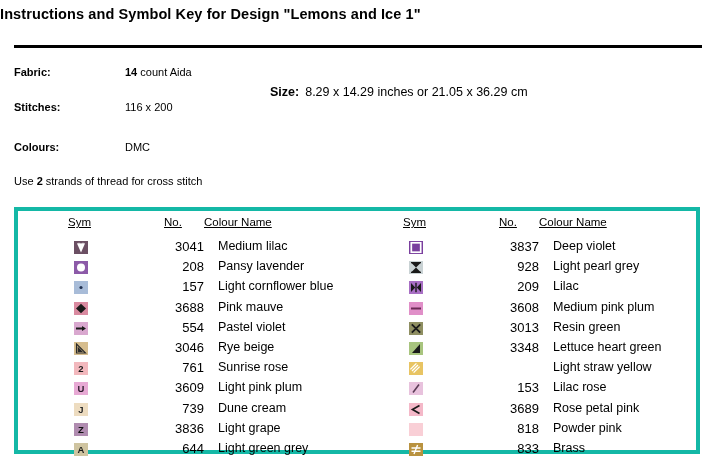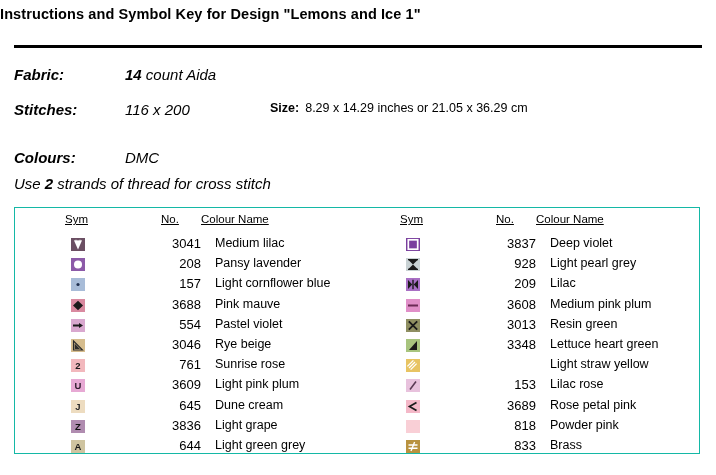--- a/index.html
+++ b/index.html
@@ -35,54 +35,53 @@
     left: 14px;
     width: 688px;
     height: 3px;
     background: #000000;
   }
 
   
   .info-row {
     position: absolute;
     left: 14px;
-    font-size: 15px;
+    font-size: 11px;
     white-space: nowrap;
-    font-style: italic;
   }
   .info-row .lbl {
     font-weight: bold;
     display: inline-block;
     width: 111px;
   }
   .info-row .strong { font-weight: bold; }
 
   .row-fabric   { top: 66px; }
   .row-stitches { top: 101px; }
-  .row-colours  { top: 149px; }
+  .row-colours  { top: 141px; }
   .row-use      { top: 175px; }
 
   .size-group {
     position: absolute;
     left: 270px;
-    top: 101px;
+    top: 85px;
     font-size: 12.5px;
     white-space: nowrap;
   }
   .size-group .lbl { font-weight: bold; }
   .size-group .val { margin-left: 6px; }
 
   
   .key-box {
     position: absolute;
     left: 14px;
     top: 207px;
     width: 686px;
     height: 247px;
-    border: 1px solid #14b8a6;
+    border: 4px solid #14b8a6;
     box-sizing: border-box;
     background: #ffffff;
   }
   .scroll-nub {
     position: absolute;
     left: 14px;
     top: 226px;
     width: 4px;
     height: 22px;
     background: #9a9a9a;
@@ -262,21 +261,21 @@
           </div>
           <div class="knum">3609</div>
           <div class="kname">Light pink plum</div>
         </div>
         <div class="krow">
           <div class="swatch" style="background: rgb(237, 220, 192);">
             <svg viewBox="0 0 14 13" xmlns="http://www.w3.org/2000/svg">
               <text x="7" y="9.6" text-anchor="middle" font-family="Liberation Sans, sans-serif" font-size="9.5" font-weight="bold" fill="#2a2a2a">J</text>
             </svg>
           </div>
-          <div class="knum">645</div>
+          <div class="knum">739</div>
           <div class="kname">Dune cream</div>
         </div>
         <div class="krow">
           <div class="swatch" style="background: rgb(176, 140, 176);">
             <svg viewBox="0 0 14 13" xmlns="http://www.w3.org/2000/svg">
               <text x="7" y="9.6" text-anchor="middle" font-family="Liberation Sans, sans-serif" font-size="9.5" font-weight="bold" fill="#111111">Z</text>
             </svg>
           </div>
           <div class="knum">3836</div>
           <div class="kname">Light grape</div>

